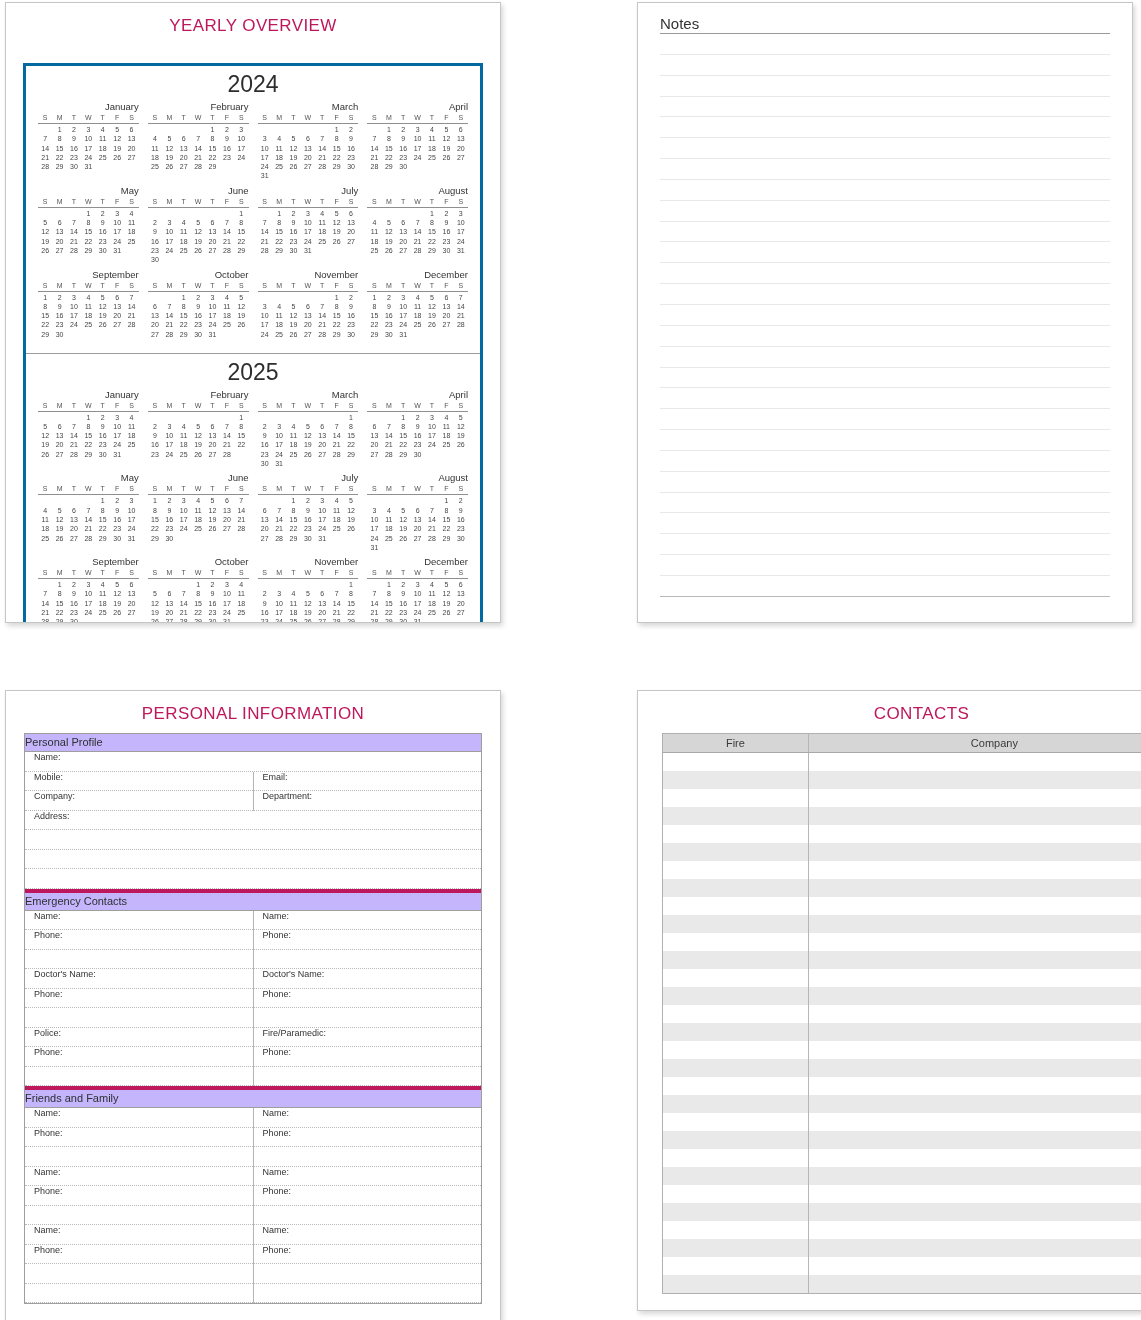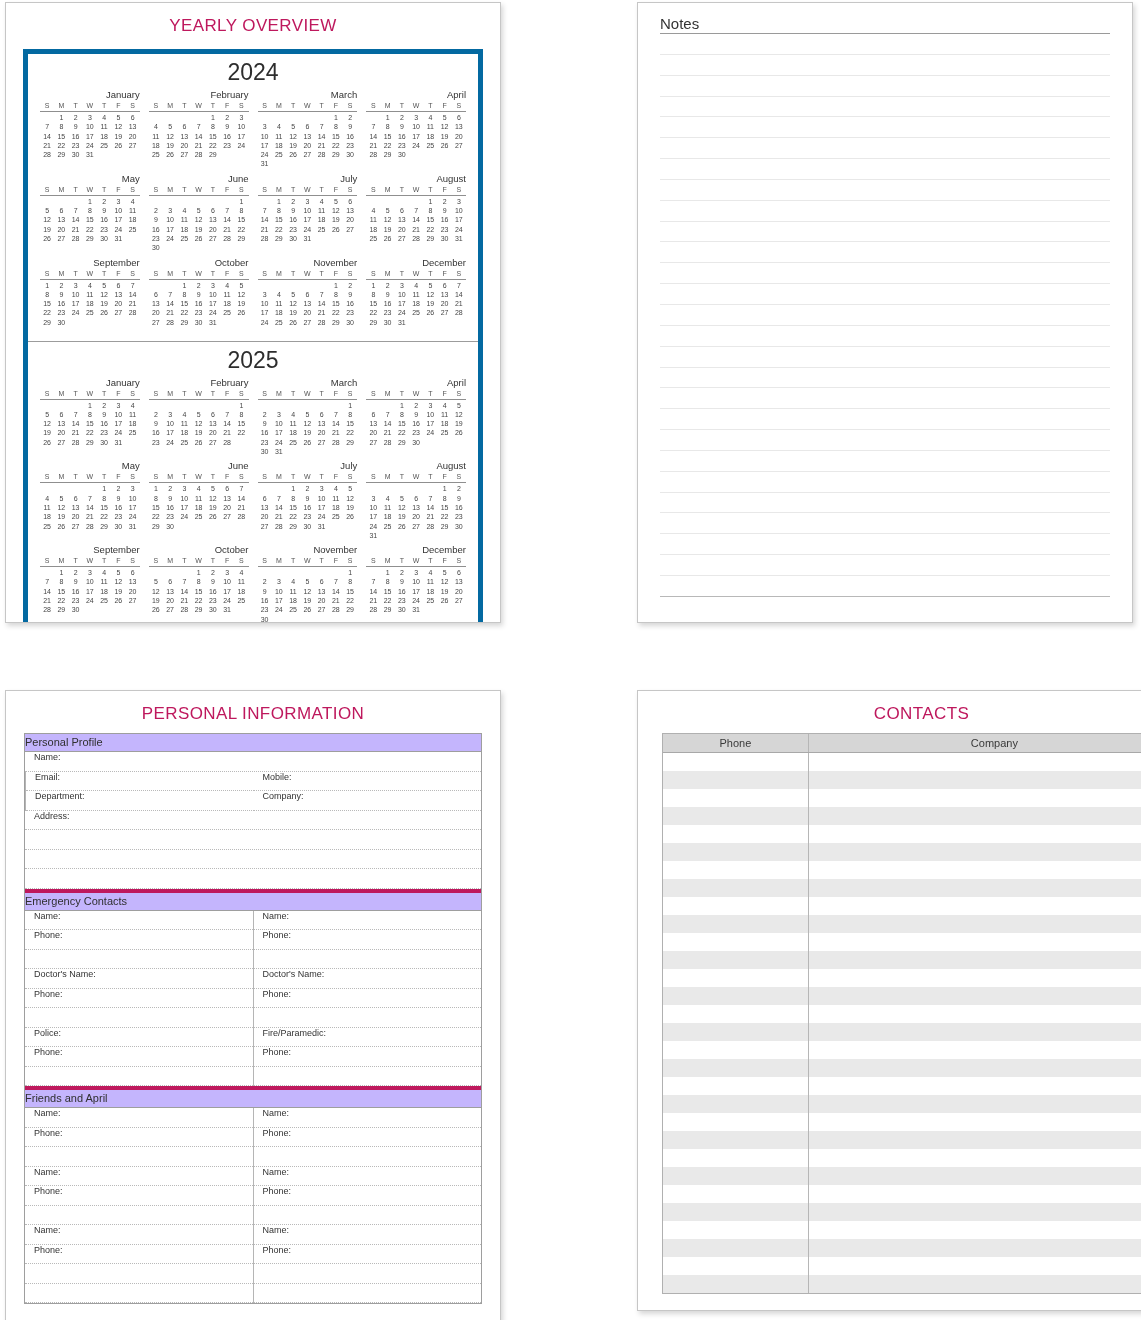--- a/index.html
+++ b/index.html
@@ -16,21 +16,21 @@
   .panel-notes{left:637px;top:2px;width:496px;height:621px}
   .panel-personal{left:5px;top:690px;width:496px;height:773px}
   .panel-contacts{left:637px;top:690px;width:569px;height:621px}
 
   .panel-title{
     margin:0;padding:13px 0 9px;text-align:center;
     font-size:17px;font-weight:400;color:#be185d;letter-spacing:.4px;
   }
 
   
-  .cal-box{margin:4px 17px;border:5px solid #0369a1}
+  .cal-box{margin:18px 17px;border:3px solid #0369a1}
   .year-section{padding-bottom:6px}
   .year-section + .year-section{border-top:1px solid #9c9c9c}
   .year-title{text-align:center;font-size:23px;color:#2d2d2d;padding:5px 0 3px;line-height:26px}
   .months-grid{display:grid;grid-template-columns:repeat(4,1fr);column-gap:9px;row-gap:3px;padding:0 12px}
   .month{min-height:79px}
   .month-name{text-align:right;font-size:9.5px;color:#333;line-height:13px;margin-bottom:1px}
   .weekdays{display:grid;grid-template-columns:repeat(7,1fr);border-bottom:1px solid #8f8f8f;padding-bottom:1px}
   .wd{font-size:7px;color:#555;text-align:center;line-height:8px}
   .days{display:grid;grid-template-columns:repeat(7,1fr);padding-top:1px}
   .day{font-size:7px;color:#454545;text-align:center;line-height:9.3px;height:9.3px}
@@ -1261,34 +1261,34 @@
   </section>
 
   <section class="panel panel-personal">
     <h1 class="panel-title">PERSONAL INFORMATION</h1>
     <div class="pi-box" id="pi-box">
         <div class="pi-banner">Personal Profile</div>
         <div class="pi-row">
           <div class="lbl">Name:</div>
         </div>
         <div class="pi-two">
+          <div class="pi-col">
+            <div class="pi-row">
+              <div class="lbl">Mobile:</div>
+            </div>
+            <div class="pi-row">
+              <div class="lbl">Company:</div>
+            </div>
+          </div>
           <div class="pi-col right">
             <div class="pi-row">
               <div class="lbl">Email:</div>
             </div>
             <div class="pi-row">
               <div class="lbl">Department:</div>
-            </div>
-          </div>
-          <div class="pi-col">
-            <div class="pi-row">
-              <div class="lbl">Mobile:</div>
-            </div>
-            <div class="pi-row">
-              <div class="lbl">Company:</div>
             </div>
           </div>
         </div>
         <div class="pi-row">
           <div class="lbl">Address:</div>
         </div>
         <div class="pi-row"></div>
         <div class="pi-row"></div>
         <div class="pi-row"></div>
         <div class="pi-banner">Emergency Contacts</div>
@@ -1333,21 +1333,21 @@
             <div class="pi-row"></div>
             <div class="pi-row">
               <div class="lbl">Fire/Paramedic:</div>
             </div>
             <div class="pi-row">
               <div class="lbl">Phone:</div>
             </div>
             <div class="pi-row"></div>
           </div>
         </div>
-        <div class="pi-banner">Friends and April</div>
+        <div class="pi-banner">Friends and Family</div>
         <div class="pi-two">
           <div class="pi-col">
             <div class="pi-row">
               <div class="lbl">Name:</div>
             </div>
             <div class="pi-row">
               <div class="lbl">Phone:</div>
             </div>
             <div class="pi-row"></div>
             <div class="pi-row">
@@ -1391,21 +1391,21 @@
             <div class="pi-row"></div>
           </div>
         </div>
       </div>
   </section>
 
   <section class="panel panel-contacts">
     <h1 class="panel-title">CONTACTS</h1>
     <div class="contacts-table">
       <div class="ct-header">
-        <div class="ct-names">Phone</div>
+        <div class="ct-names">Fire</div>
         <div class="ct-details">Company</div>
       </div>
       <div id="ct-body">
           <div class="ct-row">
             <div class="ct-names"></div>
             <div class="ct-details"></div>
           </div>
           <div class="ct-row">
             <div class="ct-names"></div>
             <div class="ct-details"></div>

